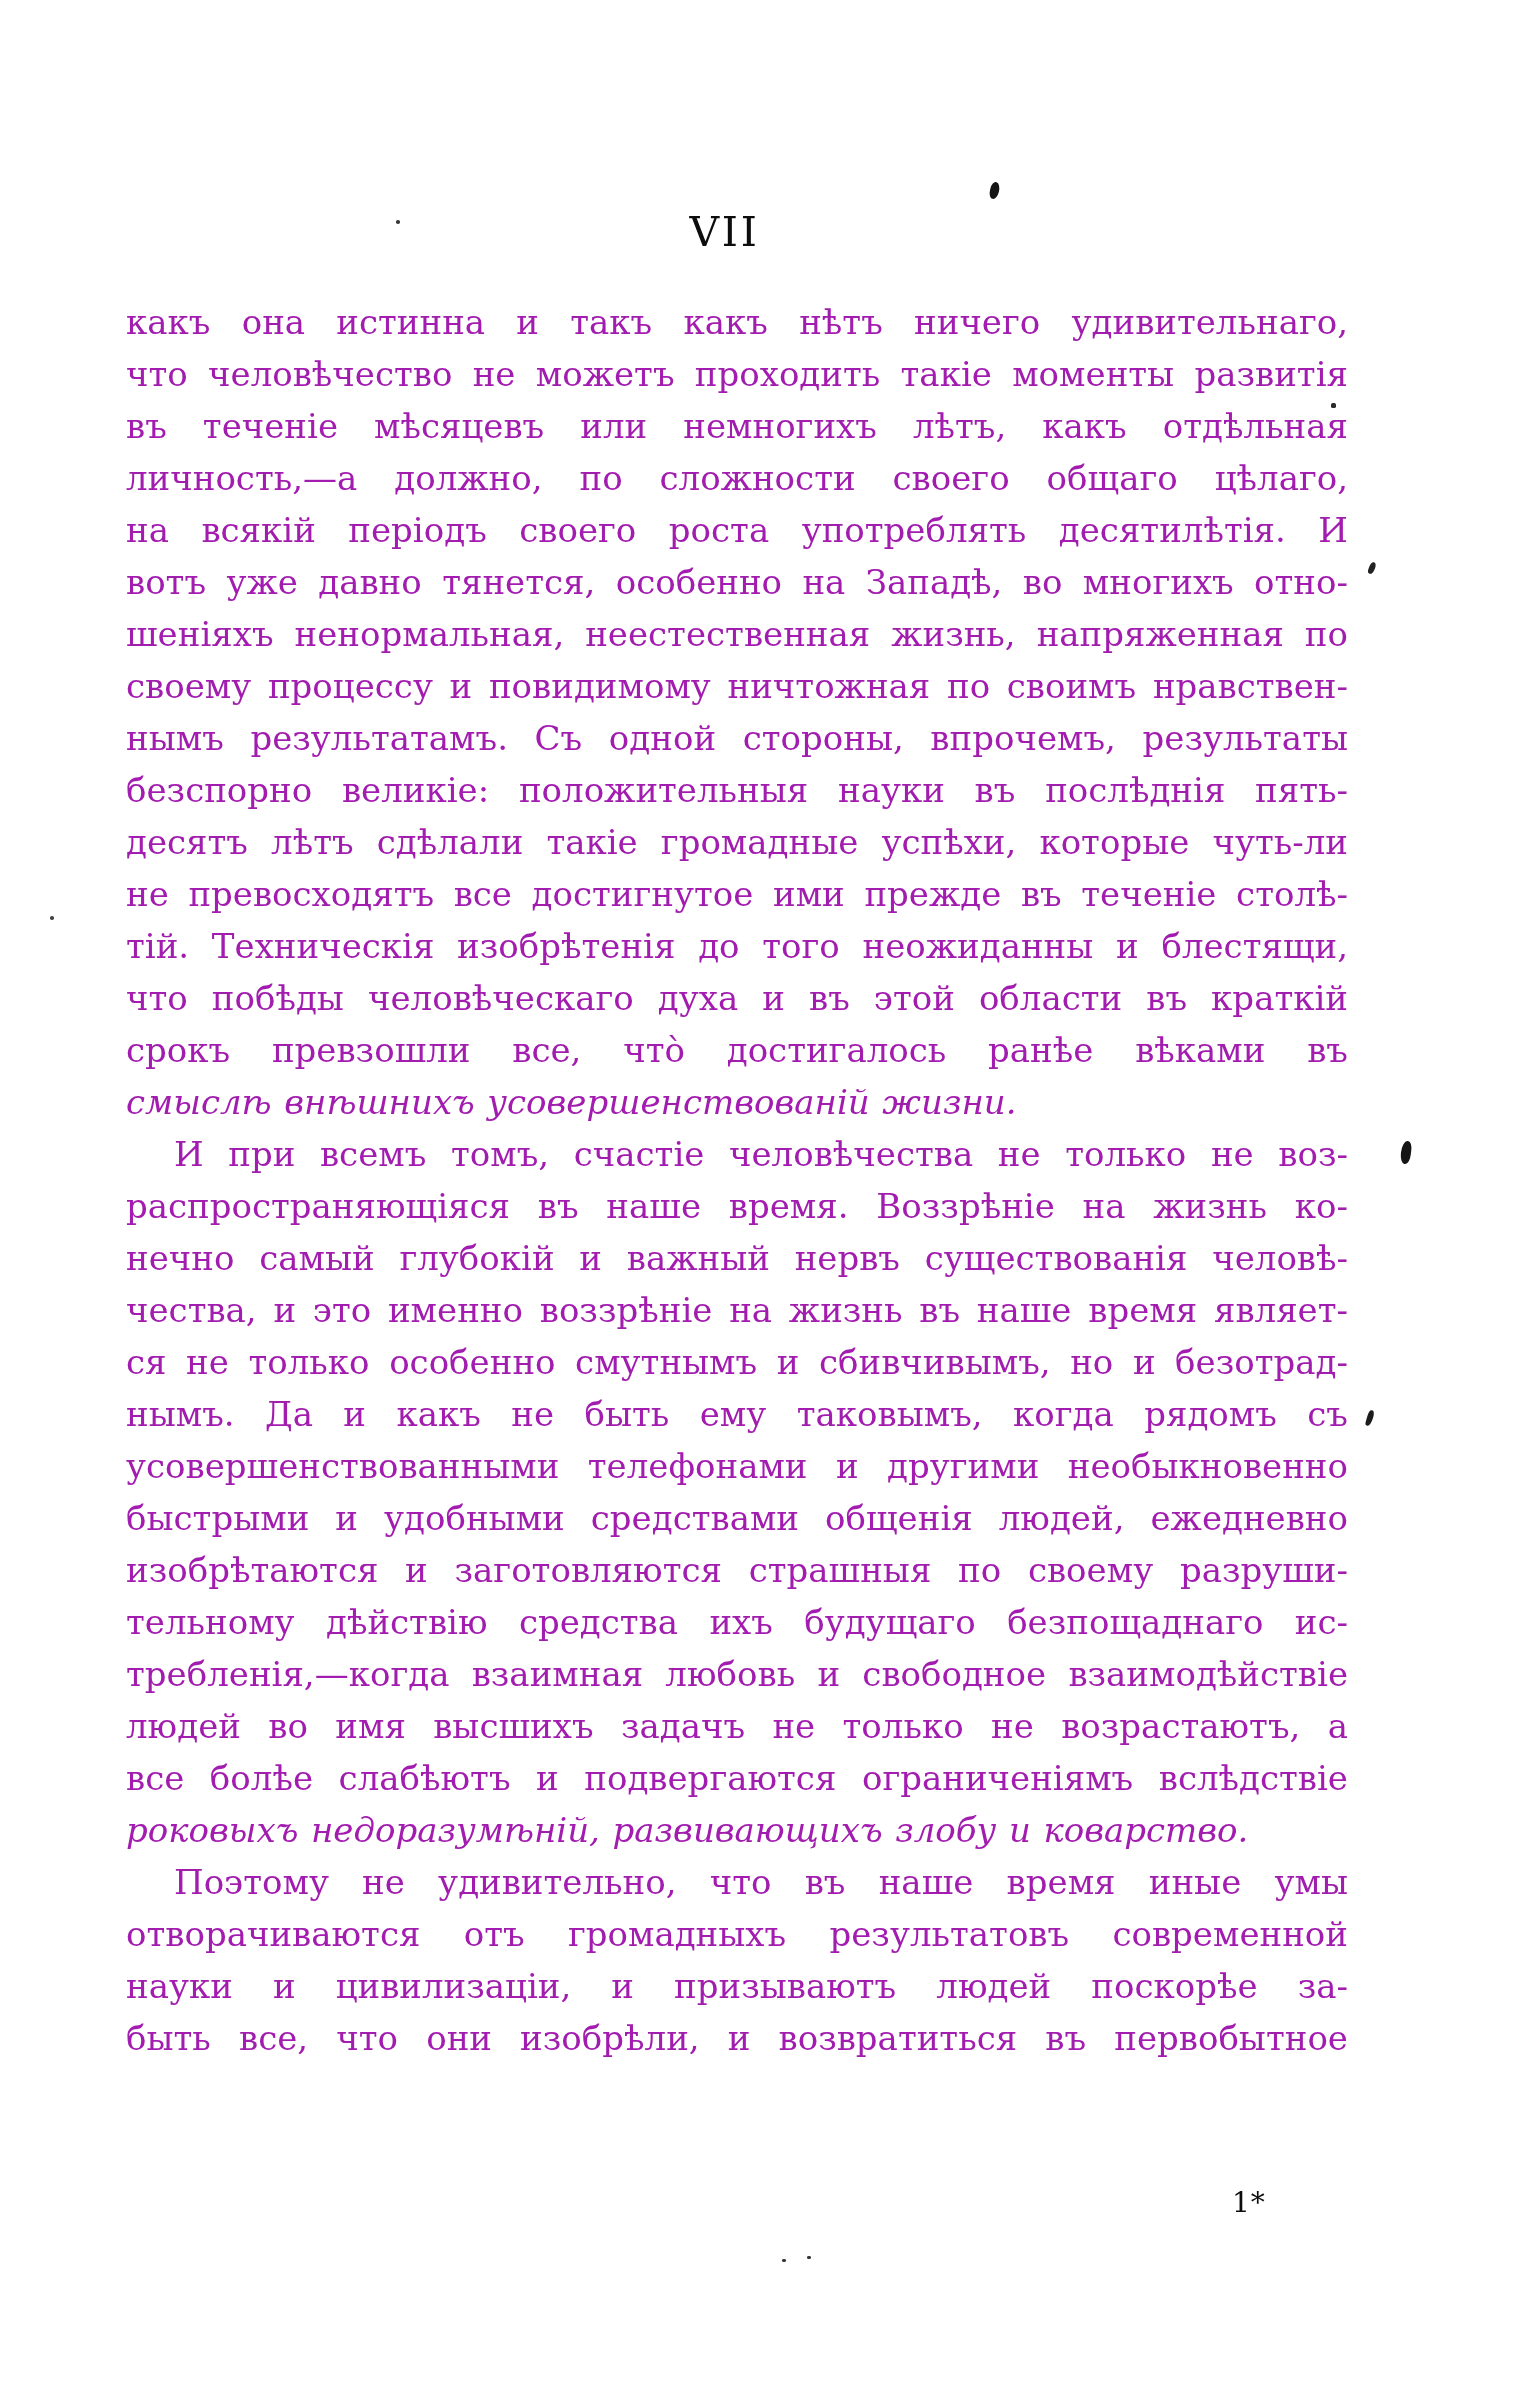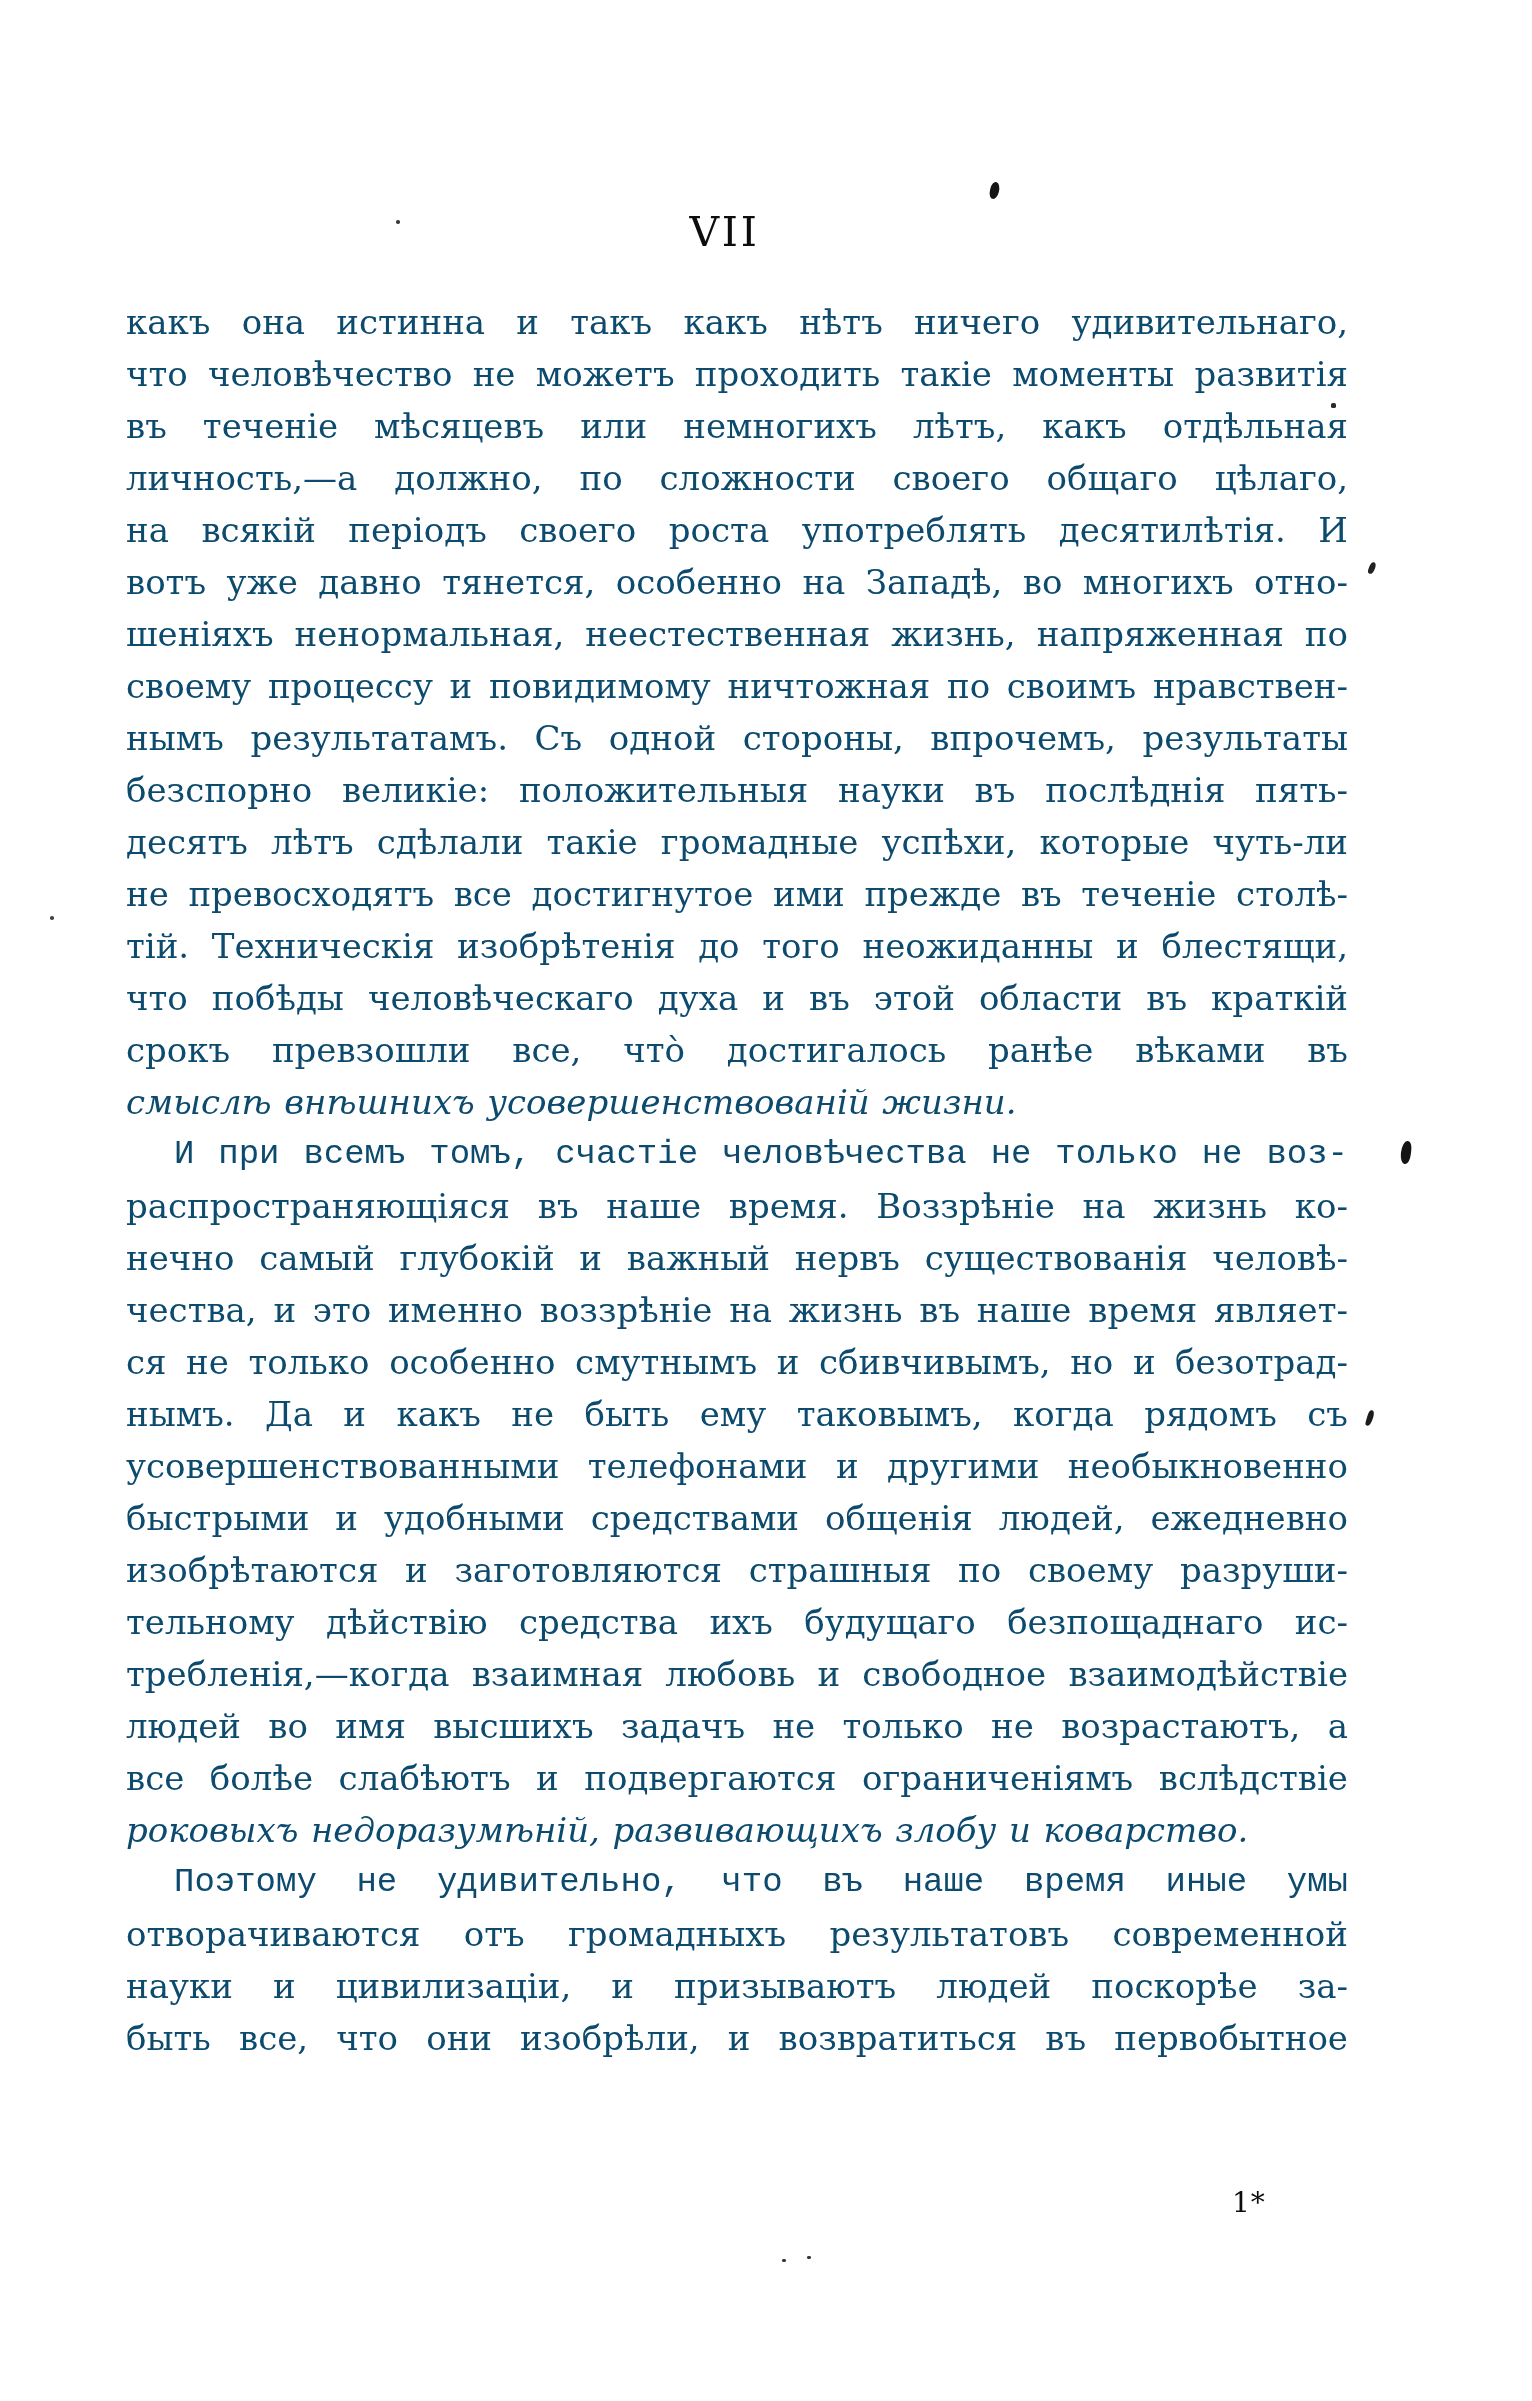--- a/index.html
+++ b/index.html
@@ -19,29 +19,29 @@
     text-align:center;
     font-size:41px;
     letter-spacing:2.7px;
     color:#0d0d0d;
   }
   .text-block{
     position:absolute;
     left:126px;top:296px;width:1222px;
     font-size:34px;
     line-height:52px;
-    color:#0c4a6e;
+    color:#a21caf;
     text-align:justify;
   }
   .line{
     text-align:justify;
     text-align-last:justify;
     word-spacing:1.8px;
   }
-  .line.first{ text-indent:48px;font-family:Liberation Mono, monospace; }
+  .line.first{ text-indent:48px; }
   .line.flush{ text-align-last:left;font-style:italic; }
   .signature-mark{
     position:absolute;
     left:1232px;top:2186px;
     font-size:28px;
     letter-spacing:0.9px;
     color:#0d0d0d;
   }
   
   .speck{ position:absolute; background:#151515; }

